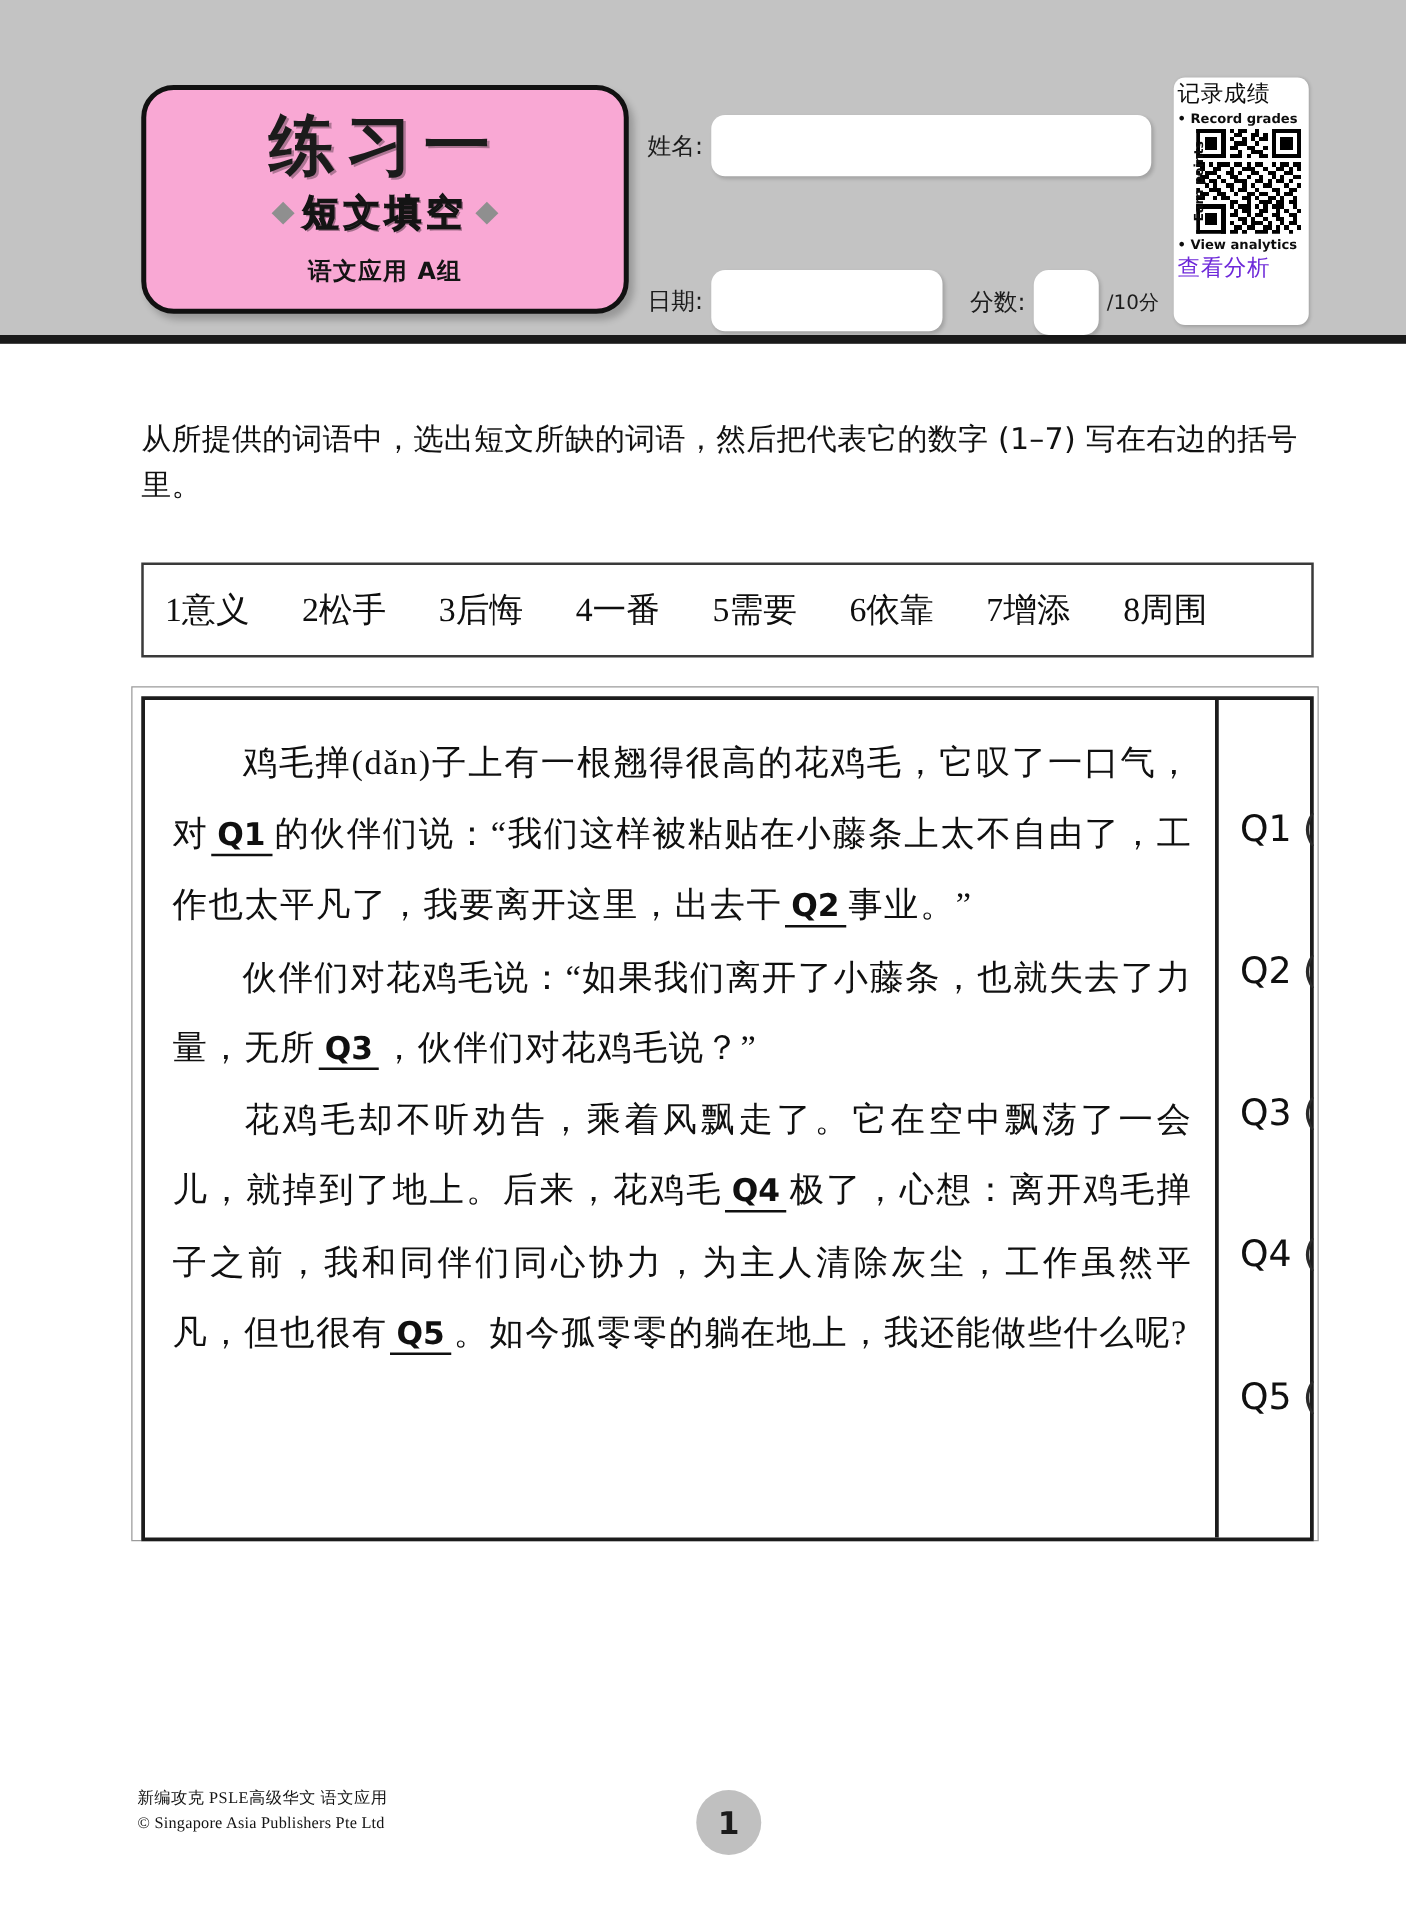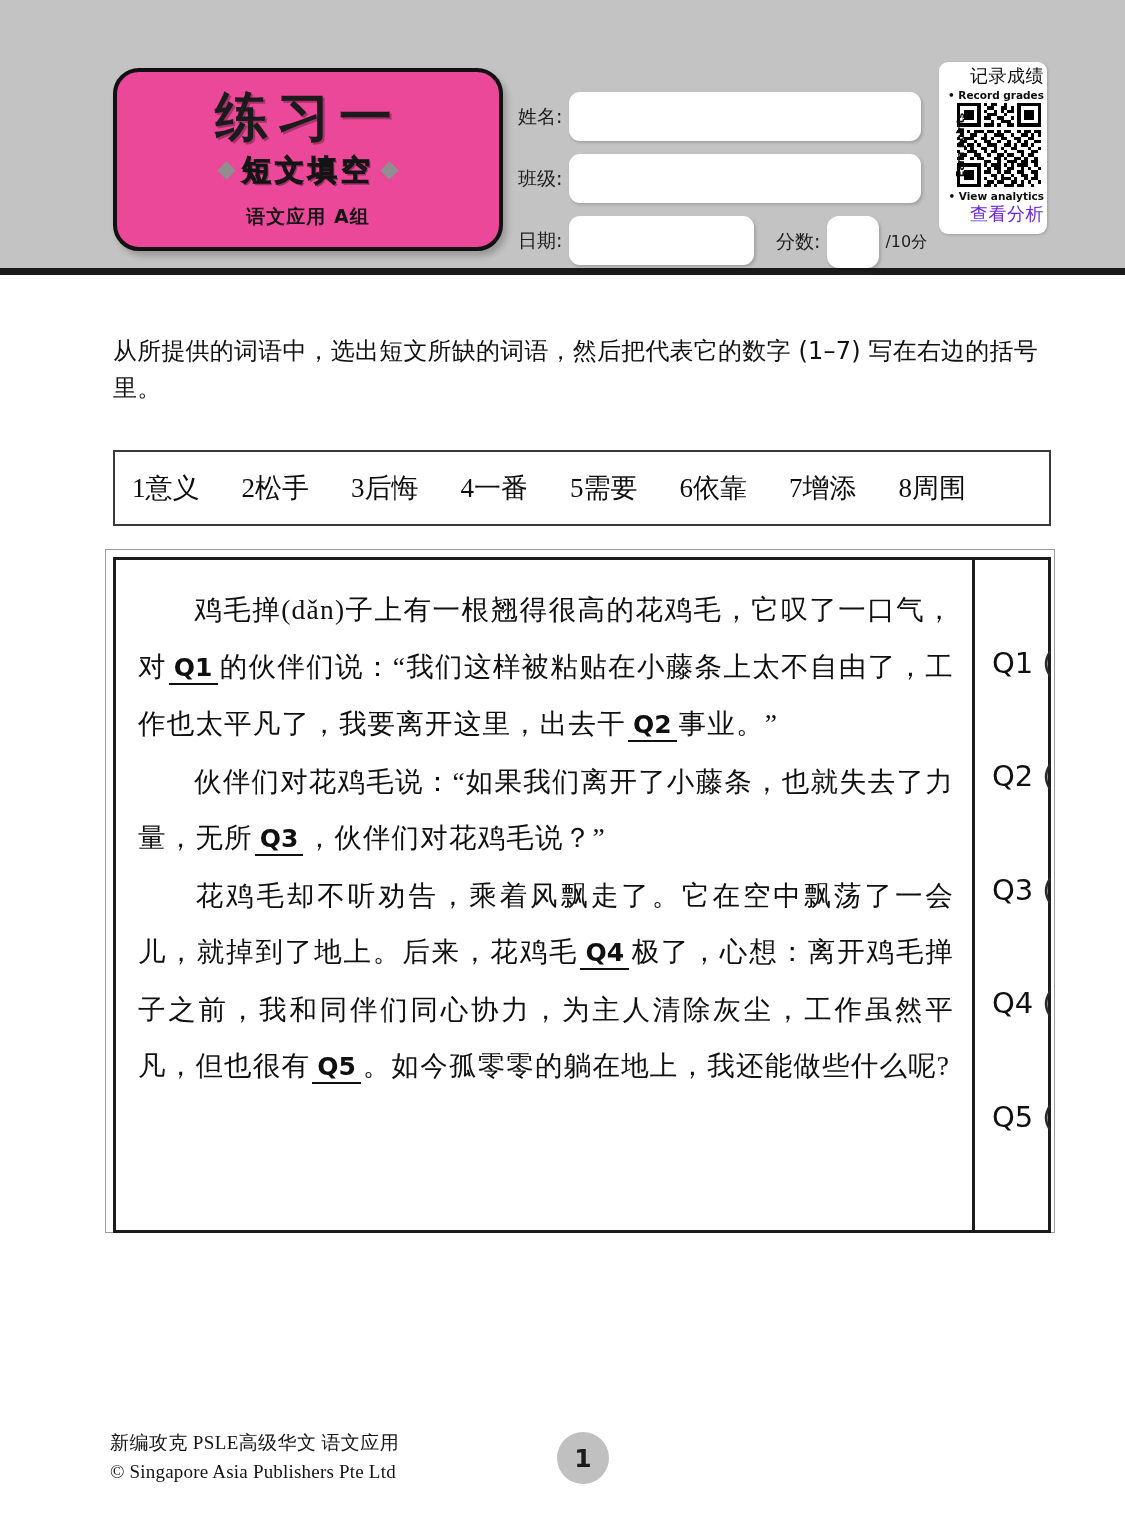--- a/index.html
+++ b/index.html
@@ -24,21 +24,21 @@
     background: #c3c3c3;
     border-bottom: 7px solid #1a1a1a;
     box-sizing: border-box;
   }
 
   
   .title-card {
     position: absolute;
     left: 113px; top: 68px;
     width: 390px; height: 183px;
-    background: #ec4899;
+    background: #f9a8d4;
     border: 4px solid #111111;
     border-radius: 26px;
     box-sizing: border-box;
     box-shadow: 4px 5px 6px rgba(0,0,0,0.22);
     display: flex;
     flex-direction: column;
     align-items: center;
     justify-content: center;
   }
   .title-main {
@@ -119,28 +119,28 @@
     font-size: 16px;
     color: #1c1c1c;
     margin-left: 6px;
     white-space: nowrap;
   }
 
   
   .qr-panel {
     position: absolute;
     left: 939px; top: 62px;
-    width: 108px; height: 172px;
+    width: 108px; height: 198px;
     background: #ffffff;
     border-radius: 9px;
     box-sizing: border-box;
     padding: 4px 3px;
     display: flex;
     flex-direction: column;
-    align-items: flex-end;
+    align-items: flex-start;
     box-shadow: 1px 1px 3px rgba(0,0,0,0.18);
   }
   .qr-title {
     font-family: "DejaVu Sans", sans-serif;
     font-size: 18px;
     font-weight: normal;
     color: #0d0d0d;
     letter-spacing: 0.5px;
     line-height: 1.15;
   }
@@ -290,21 +290,21 @@
   .ans-2 { top: 199px; }
   .ans-3 { top: 313px; }
   .ans-4 { top: 426px; }
   .ans-5 { top: 540px; }
 
   
   .footer {
     position: absolute;
     left: 110px; top: 1428px;
     font-family: "Liberation Serif", serif;
-    font-size: 19px;
+    font-size: 13px;
     color: #141414;
     line-height: 1.55;
   }
   .footer-line1 { letter-spacing: 0.4px; }
   .footer-line2 { letter-spacing: 0.2px; }
 
   .page-circle {
     position: absolute;
     left: 557px; top: 1432px;
     width: 52px; height: 52px;
@@ -334,24 +334,20 @@
     <div class="title-tag">语文应用 A组</div>
   </div>
 
   <div class="form-area">
 
     <div class="field-row row-name">
       <span class="field-label">姓名:</span>
       <div class="field-box box-name"></div>
     </div>
 
-    <div class="field-row row-class">
-      <span class="field-label">班级:</span>
-      <div class="field-box box-class"></div>
-    </div>
 
     <div class="field-row row-date">
       <span class="field-label">日期:</span>
       <div class="field-box box-date"></div>
     </div>
 
     <div class="field-row row-score">
       <span class="field-label">分数:</span>
       <div class="field-box box-score"></div>
       <span class="score-suffix">/10分</span>

